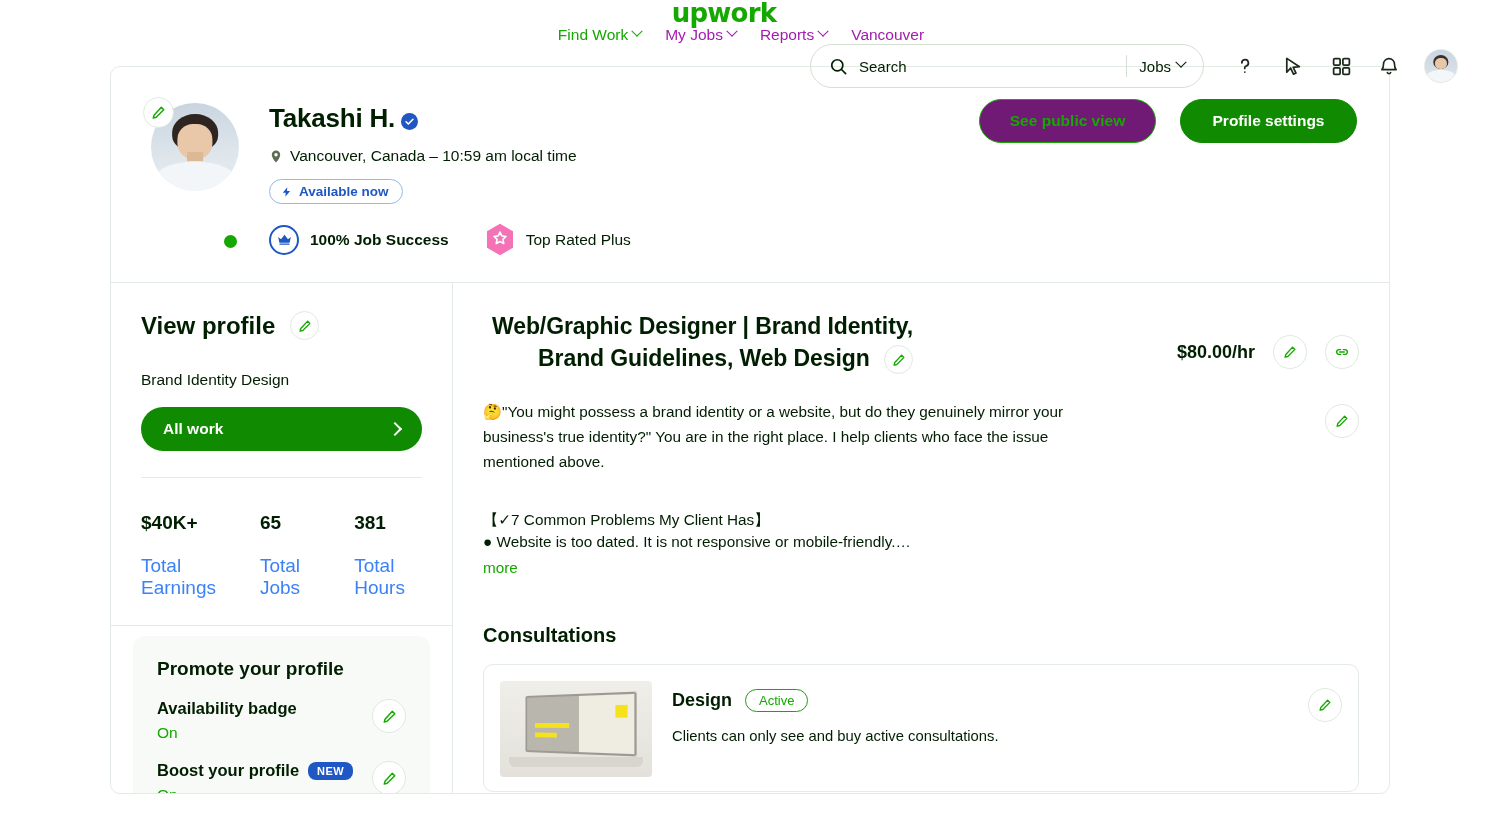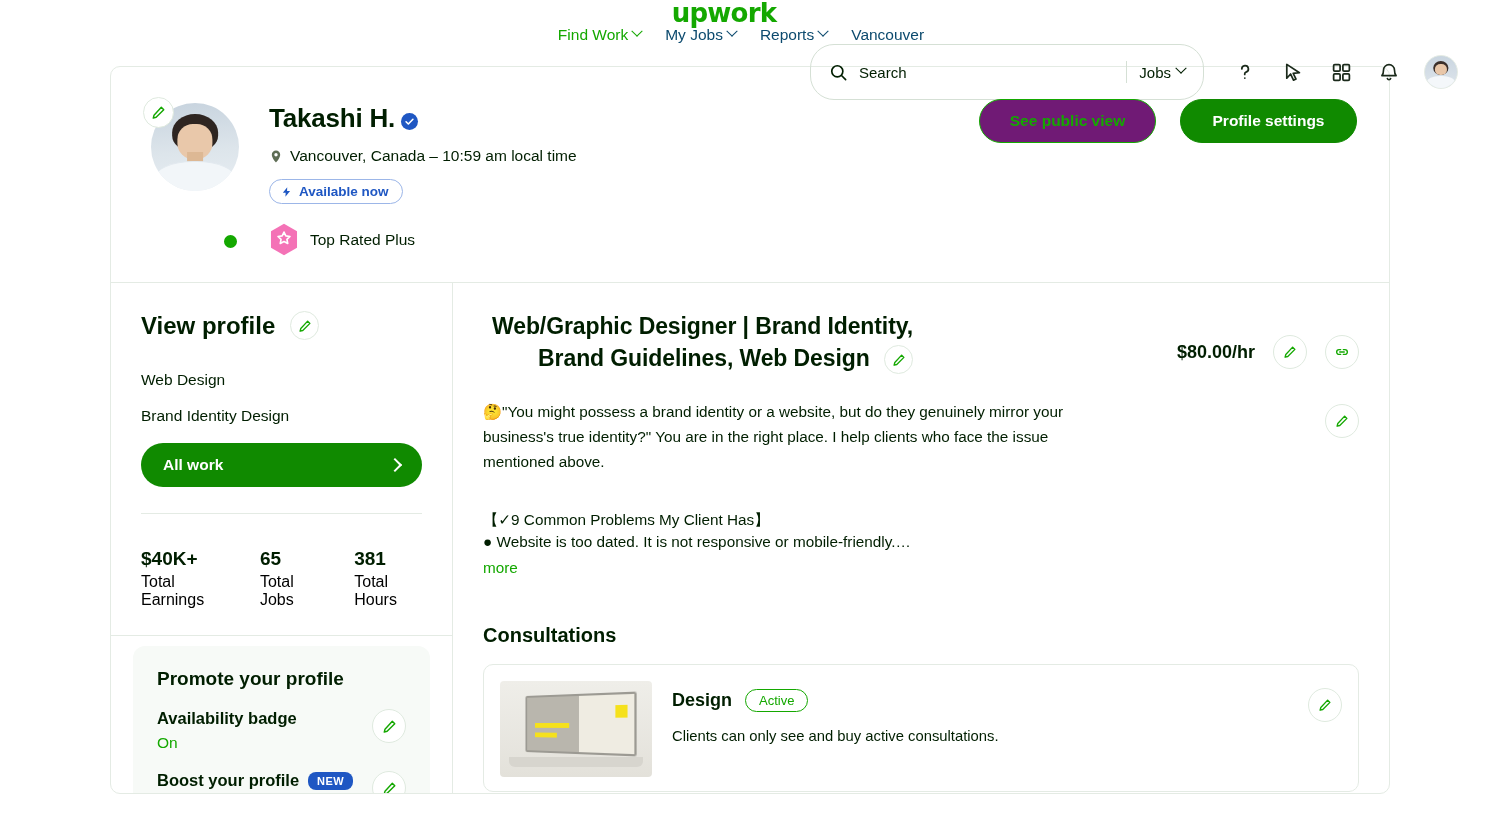--- a/index.html
+++ b/index.html
@@ -25,21 +25,21 @@
     font-weight: 700;
     color: #14a800;
     letter-spacing: -0.8px;
     margin-right: 34px;
     line-height: 1;
     font-family: "DejaVu Sans", sans-serif;
   }
   .nav-links { display: flex; align-items: center; gap: 24px; }
   .nav-link {
     font-size: 15.5px;
-    color: #0c4a6e;
+    color: #a21caf;
     display: flex;
     align-items: center;
     gap: 5px;
     cursor: pointer;
     white-space: nowrap;
   }
   .nav-link.active { color: #14a800; }
   .caret {
     display: inline-block;
     width: 8px; height: 8px;
@@ -50,21 +50,21 @@
   }
 
   .nav-right {
     margin-left: auto;
     display: flex;
     align-items: center;
     gap: 0;
   }
   .searchbar {
     width: 394px;
-    height: 56px;
+    height: 44px;
     border: 1px solid #d5e0d5;
     border-radius: 24px;
     display: flex;
     align-items: center;
     padding: 0 4px 0 18px;
     margin-right: 22px;
   }
   .search-input-wrap { display: flex; align-items: center; gap: 11px; flex: 1; }
   .search-placeholder { font-size: 15px; color: #001e00; }
   .search-sep { width: 1px; height: 22px; background: #d5e0d5; margin-right: 12px; }
@@ -231,21 +231,21 @@
     margin-top: 9px;
   }
   .chev-r {
     width: 10px; height: 10px;
     border-top: 2.4px solid #fff; border-right: 2.4px solid #fff;
     transform: rotate(45deg);
   }
   .sb-divider { height: 1px; background: #e4ebe4; margin-top: 26px; }
   .stats-row { display: flex; padding: 24px 30px 26px 30px; gap: 34px; }
   .stat-num { font-size: 19px; font-weight: 700; }
-  .stat-lbl { font-size: 16px; margin-top: 3px; color: #000000; }
+  .stat-lbl { font-size: 19px; margin-top: 21px; color: #3b82f6; }
   .promo-card {
     margin: 10px 22px 0 22px;
     background: #f7faf7;
     border-radius: 12px;
     padding: 22px 24px 24px 24px;
   }
   .promo-title { font-size: 19px; font-weight: 700; }
   .promo-row {
     display: flex; align-items: flex-start; justify-content: space-between;
     margin-top: 19px;
@@ -433,20 +433,29 @@
         </div>
 
         <div class="avail-pill">
           <svg width="11" height="14" viewBox="0 0 24 24" fill="#1f57c3">
             <path d="M13.6 1.5 4 13.4h6.2L9.6 22.5 19.8 10h-6.6z"></path>
           </svg>
           <span>Available now</span>
         </div>
 
         <div class="badges-row">
+          <div class="badge-item jss">
+            <div class="jss-icon">
+              <svg width="17" height="17" viewBox="0 0 24 24" fill="#1f57c3">
+                <path d="M3 8.4l4.1 3.3L12 5.2l4.9 6.5L21 8.4l-1.8 8.2H4.8z"></path>
+                <rect x="4.8" y="17.6" width="14.4" height="1.9" rx="0.9"></rect>
+              </svg>
+            </div>
+            <span>100% Job Success</span>
+          </div>
 
           <div class="badge-item">
             <svg class="trp-hex" viewBox="0 0 34 38">
               <polygon points="17,1 32,9.6 32,28.4 17,37 2,28.4 2,9.6" fill="#f472b6"></polygon>
               <path d="M17 10.5l2.1 4.4 4.8.6-3.5 3.3.9 4.8-4.3-2.3-4.3 2.3.9-4.8-3.5-3.3 4.8-.6z" fill="none" stroke="#ffffff" stroke-width="1.9" stroke-linejoin="round"></path>
             </svg>
             <span>Top Rated Plus</span>
           </div>
         </div>
       </div>
@@ -464,21 +473,20 @@
           <div class="view-profile-row">
             <div class="view-profile-title">View profile</div>
             <div class="icon-circle">
               <svg width="14" height="14" viewBox="0 0 24 24" fill="none" stroke="#14a800" stroke-width="2.3" stroke-linecap="round" stroke-linejoin="round">
                 <path d="M16.5 3.6l3.9 3.9L8.2 19.7 3.6 20.9l1.2-4.6z"></path>
               </svg>
             </div>
           </div>
 
           <div class="sb-links">
-            <div class="sb-link">Web Design</div>
             <div class="sb-link">Brand Identity Design</div>
             <div class="sb-link all">
               <span>All work</span>
               <span class="chev-r"></span>
             </div>
           </div>
           <div class="sb-divider"></div>
         </div>
 
         <div class="stats-row">
@@ -560,21 +568,21 @@
         <div class="desc-block">
           <div class="desc-text">🤔"You might possess a brand identity or a website, but do they genuinely mirror your business's true identity?" You are in the right place. I help clients who face the issue mentioned above.</div>
           <div class="desc-edit icon-circle lg">
             <svg width="14" height="14" viewBox="0 0 24 24" fill="none" stroke="#14a800" stroke-width="2.3" stroke-linecap="round" stroke-linejoin="round">
               <path d="M16.5 3.6l3.9 3.9L8.2 19.7 3.6 20.9l1.2-4.6z"></path>
             </svg>
           </div>
         </div>
 
         <div class="desc-list">
-          <div>【✓9 Common Problems My Client Has】</div>
+          <div>【✓7 Common Problems My Client Has】</div>
           <div>● Website is too dated. It is not responsive or mobile-friendly.…</div>
           <span class="more-link">more</span>
         </div>
 
         <div class="consult-title">Consultations</div>
 
         <div class="consult-card">
           <div class="thumb">
             <div class="screen">
               <div class="left"></div>

